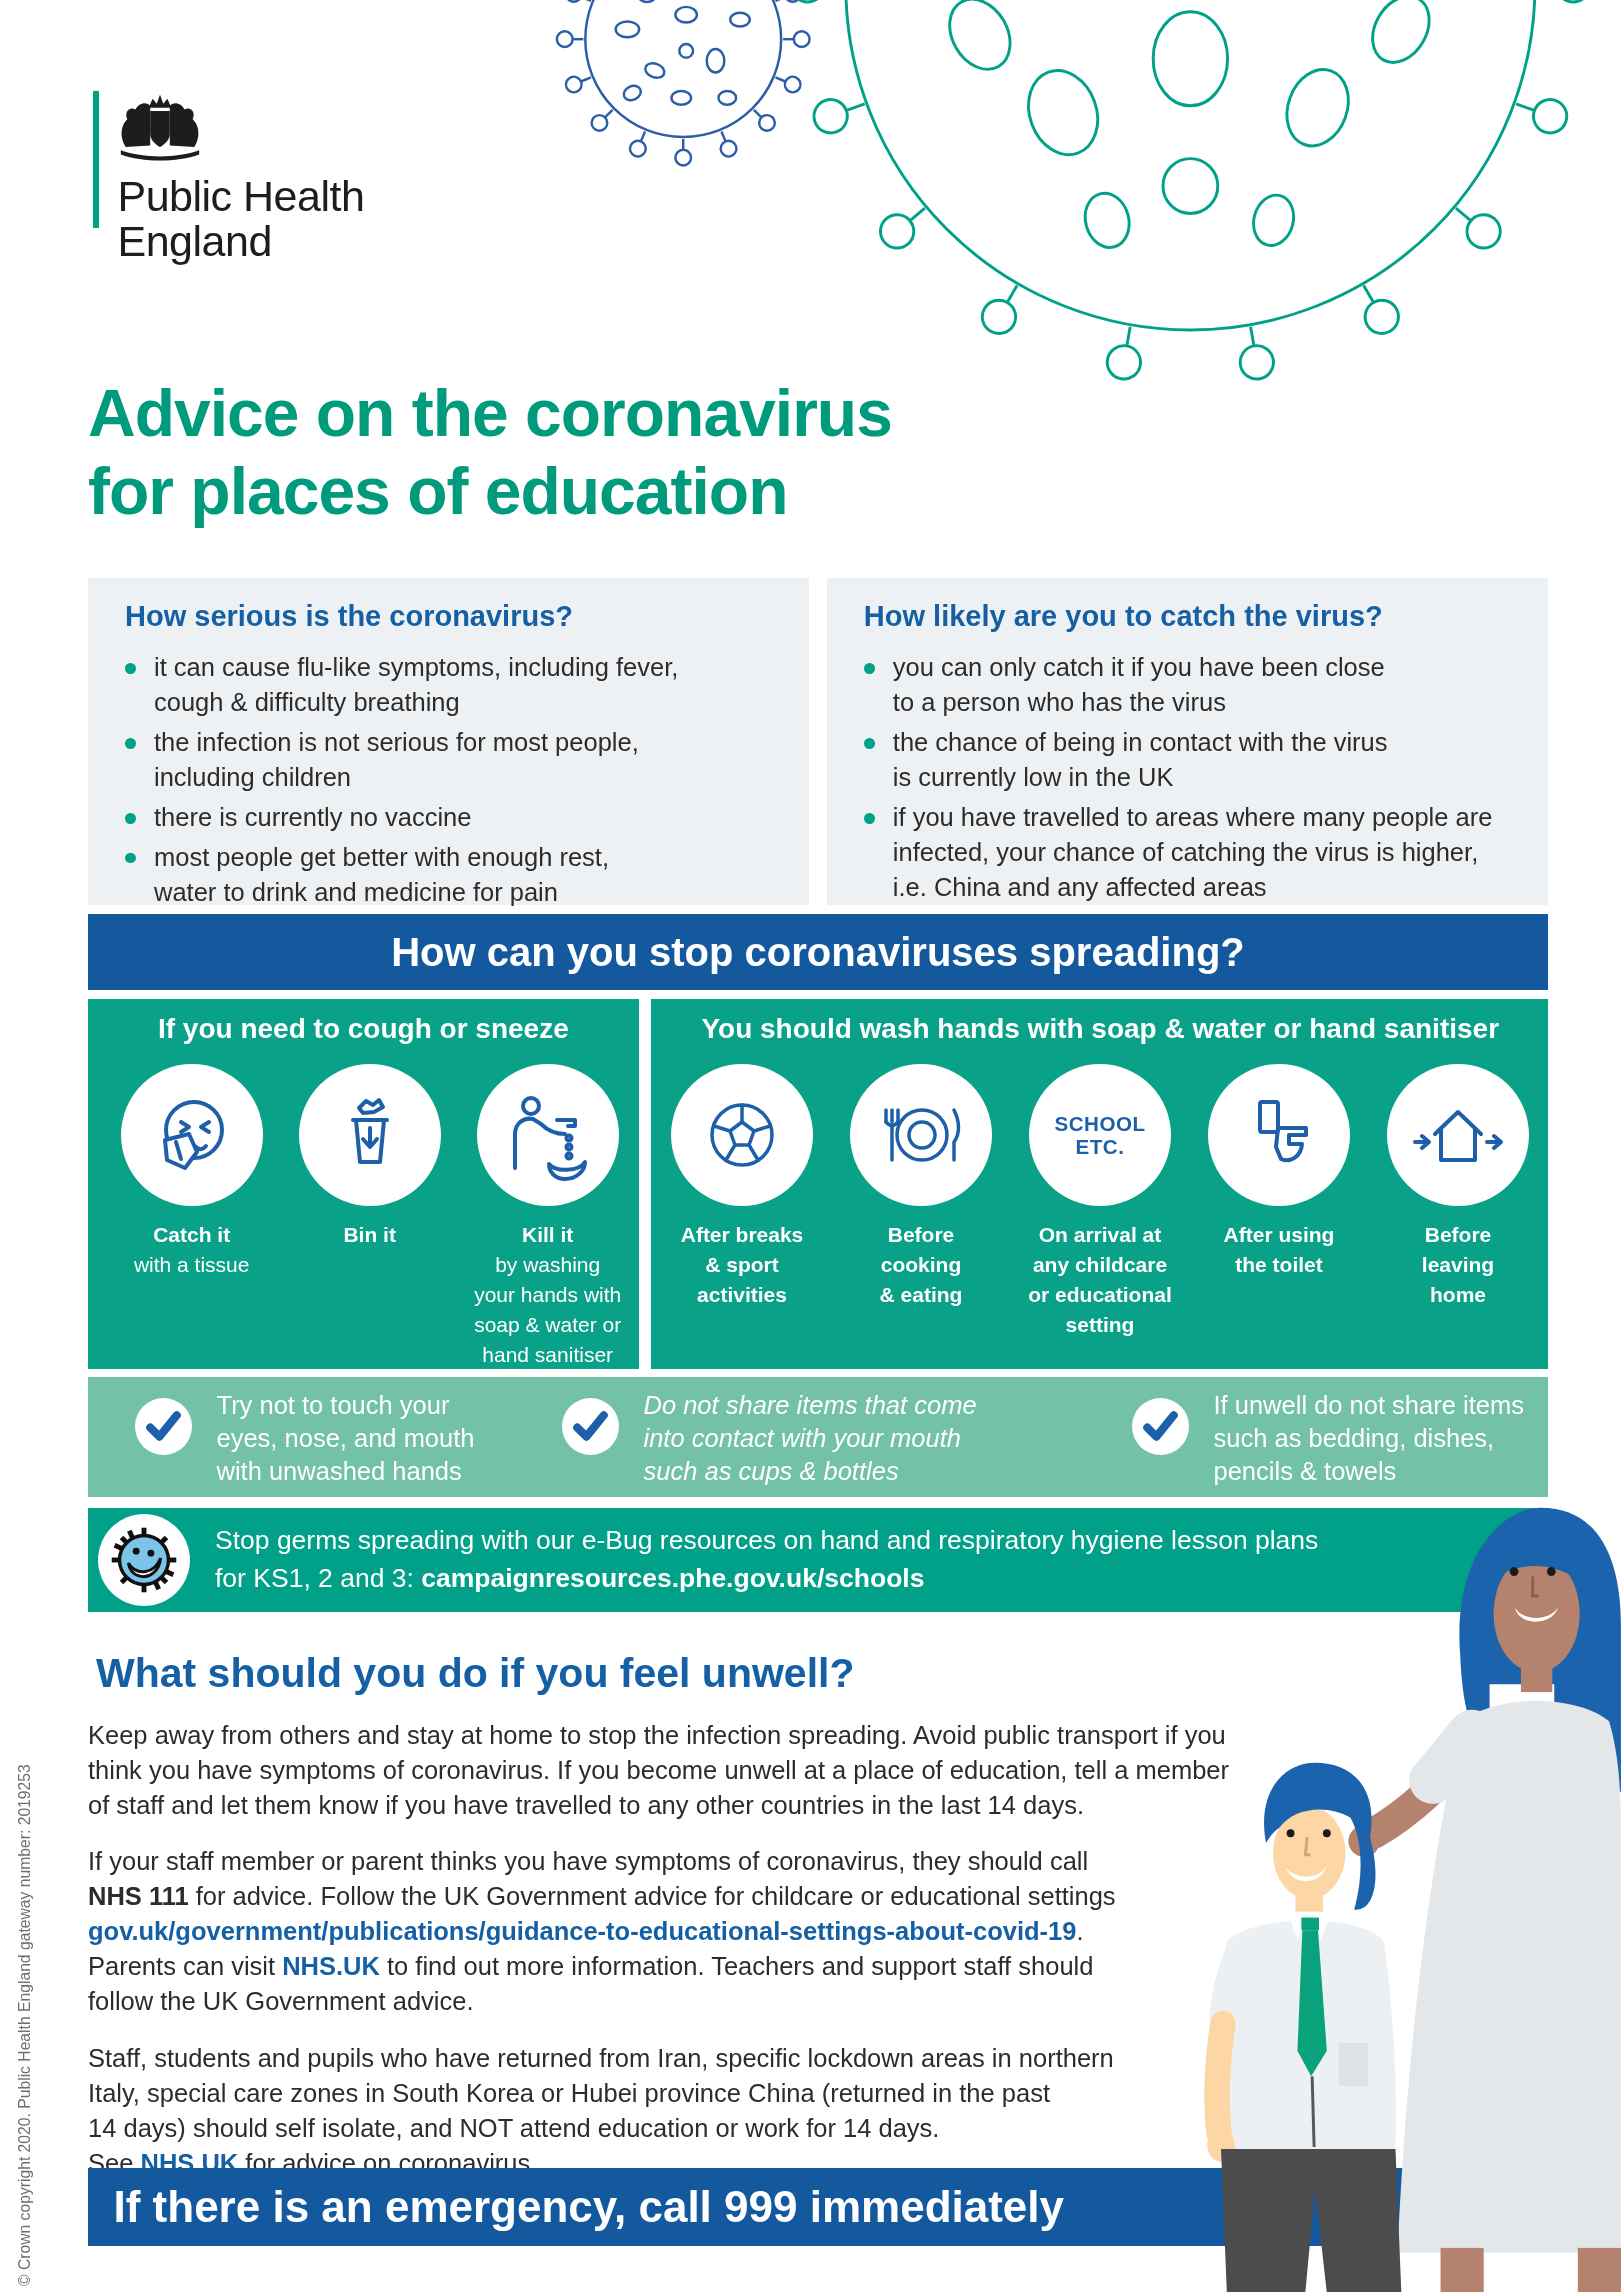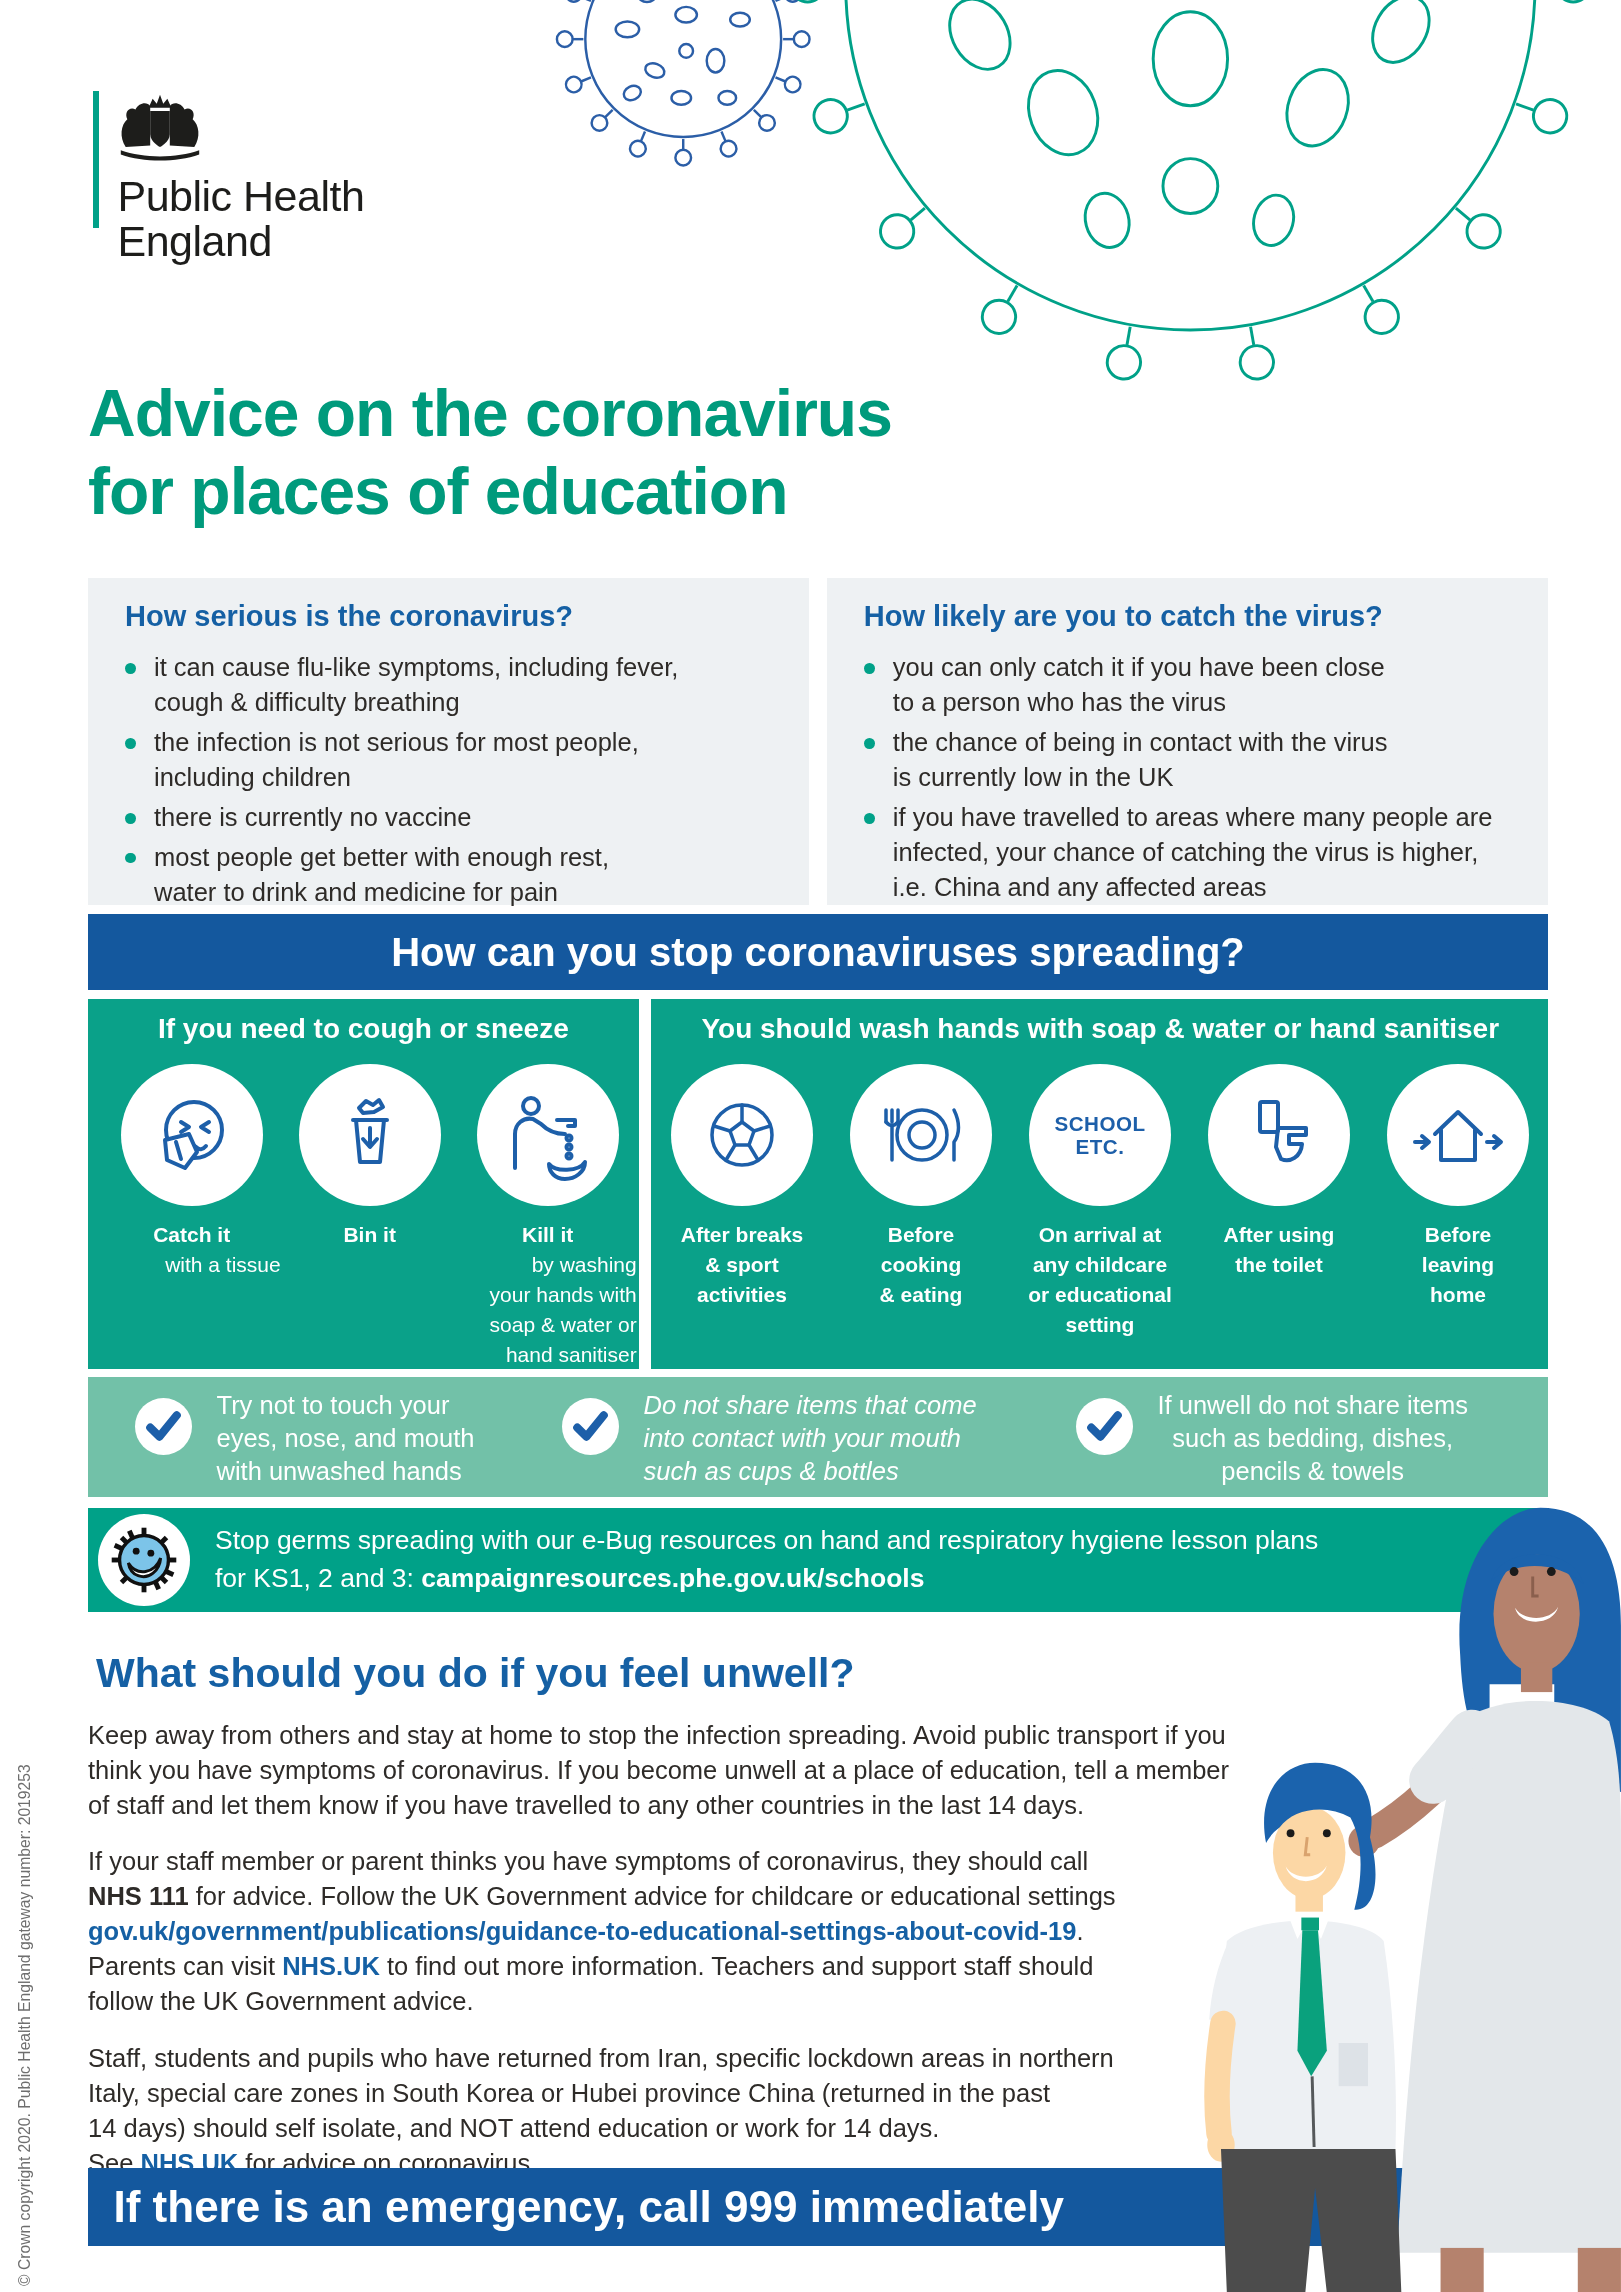--- a/index.html
+++ b/index.html
@@ -46,26 +46,26 @@
   .panel-cough h3{margin-left:-14.7px;}
   .steps{display:flex;margin-top:19.6px;}
   .panel-cough .step{width:178px;}
   .panel-wash .step{width:179px;}
   .step-circle{width:142px;height:142px;border-radius:50%;background:#fff;margin:0 auto;
     display:flex;align-items:center;justify-content:center;}
   .school-text{font-size:20.6px;line-height:23.5px;font-weight:bold;color:#1d5fa9;
     text-align:center;white-space:pre;letter-spacing:0.5px;}
   .step-label{margin-top:13.7px;text-align:center;color:#fff;font-size:21px;line-height:30px;}
   .step-label b{display:block;white-space:pre;}
-  .step-label span{display:block;white-space:pre;text-align:right;}
+  .step-label span{display:block;white-space:pre;}
   
   .tips-row{position:absolute;left:88px;top:1377px;width:1460px;height:120px;
     background:#72c1a8;z-index:2;}
   .tip{position:absolute;top:0;display:flex;}
-  .tip-1{left:47px;} .tip-2{left:474px;font-style:italic;} .tip-3{left:988px;text-align:center;}
+  .tip-1{left:47px;} .tip-2{left:474px;font-style:italic;} .tip-3{left:1044px;}
   .tick{width:57px;height:57px;border-radius:50%;background:#fff;margin-top:20.6px;}
   .tip-text{margin:11.8px 0 0 24.5px;color:#fff;font-size:25.5px;line-height:33px;white-space:pre;}
   
   .ebug-row{position:absolute;left:88px;top:1508px;width:1460px;height:104px;
     background:#00a188;z-index:2;}
   .ebug-badge{position:absolute;left:9.8px;top:5.9px;width:92px;height:92px;border-radius:50%;
     background:#fff;display:flex;align-items:center;justify-content:center;}
   .ebug-text{position:absolute;left:127px;top:12.7px;color:#fff;font-size:26.5px;line-height:38px;
     white-space:pre;}
   

